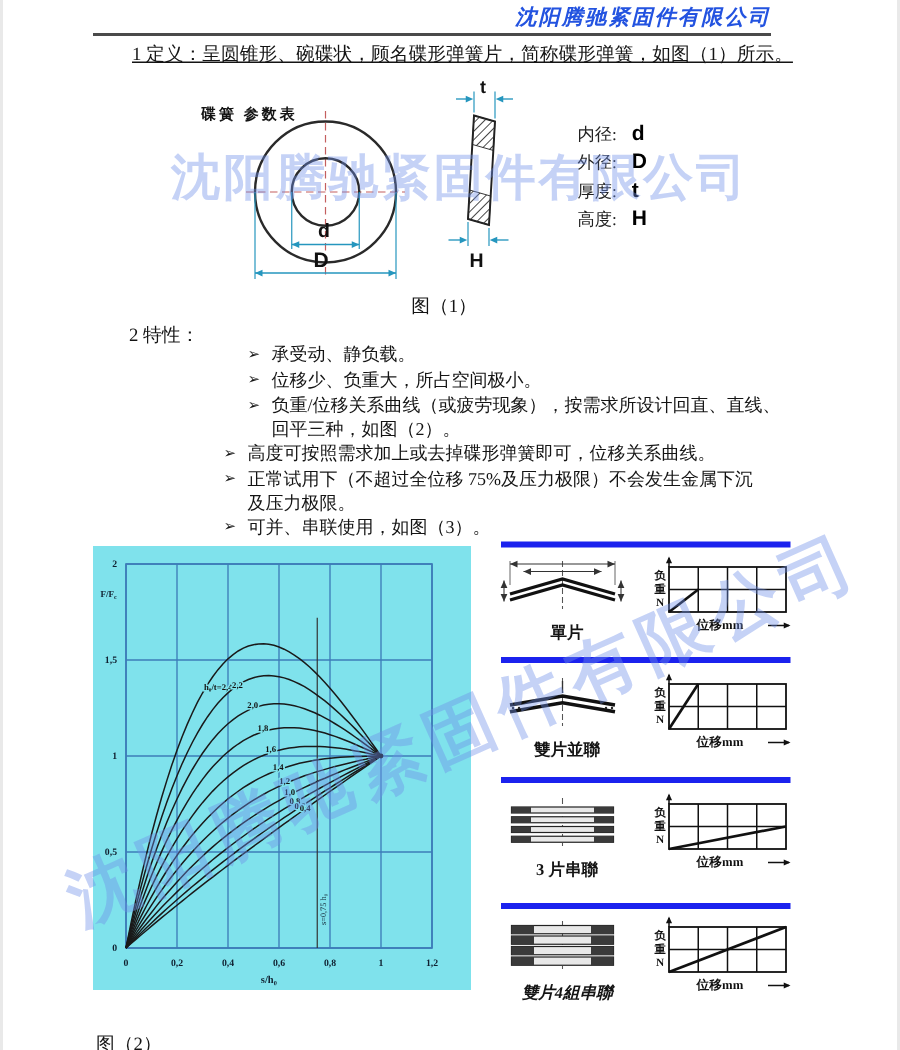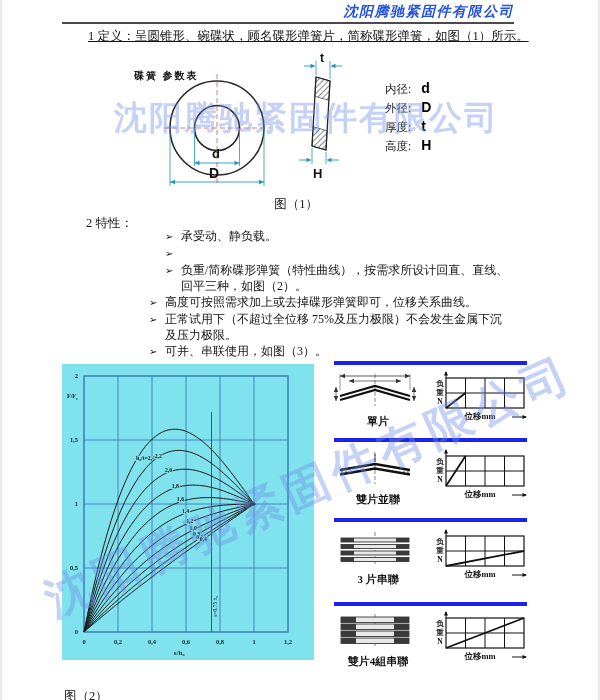--- a/index.html
+++ b/index.html
@@ -103,25 +103,28 @@
 
   <div id="bullets" class="abs">
       <div class="b-item ind1">
         <span class="b-mark">➢</span>
         <div>
           <div>承受动、静负载。</div>
         </div>
       </div>
       <div class="b-item ind1">
         <span class="b-mark">➢</span>
+        <div>
+          <div>位移少、负重大，所占空间极小。</div>
+        </div>
       </div>
       <div class="b-item ind1">
         <span class="b-mark">➢</span>
         <div>
-          <div>负重/简称碟形弹簧（特性曲线），按需求所设计回直、直线、</div>
+          <div>负重/位移关系曲线（或疲劳现象），按需求所设计回直、直线、</div>
           <div>回平三种，如图（2）。</div>
         </div>
       </div>
       <div class="b-item ind0">
         <span class="b-mark">➢</span>
         <div>
           <div>高度可按照需求加上或去掉碟形弹簧即可，位移关系曲线。</div>
         </div>
       </div>
       <div class="b-item ind0">
@@ -304,21 +307,21 @@
         <rect x="7" y="14" width="68" height="5.5" fill="#e8e8e8" stroke="#222" stroke-width="0.8"></rect>
         <rect x="7" y="14" width="15" height="5.5" fill="#3a3a3a"></rect>
         <rect x="60" y="14" width="15" height="5.5" fill="#3a3a3a"></rect>
         <rect x="7" y="21" width="68" height="5.5" fill="#e8e8e8" stroke="#222" stroke-width="0.8"></rect>
         <rect x="7" y="21" width="15" height="5.5" fill="#3a3a3a"></rect>
         <rect x="60" y="21" width="15" height="5.5" fill="#3a3a3a"></rect>
         <rect x="7" y="28" width="68" height="5.5" fill="#e8e8e8" stroke="#222" stroke-width="0.8"></rect>
         <rect x="7" y="28" width="15" height="5.5" fill="#3a3a3a"></rect>
         <rect x="60" y="28" width="15" height="5.5" fill="#3a3a3a"></rect>
       </svg>
-      <div class="f3-label" style="top: 298px;">雙片4組串聯</div>
+      <div class="f3-label" style="top: 298px; font-style: italic;">雙片4組串聯</div>
       <svg width="97" height="54" style="position: absolute; left: 100px; top: 254px;">
         <rect x="14" y="8" width="78" height="30" fill="none" stroke="#111" stroke-width="1.2"></rect>
         <line x1="33.5" y1="8" x2="33.5" y2="38" stroke="#111" stroke-width="1"></line>
         <line x1="53" y1="8" x2="53" y2="38" stroke="#111" stroke-width="1"></line>
         <line x1="72.5" y1="8" x2="72.5" y2="38" stroke="#111" stroke-width="1"></line>
         <line x1="14" y1="23" x2="92" y2="23" stroke="#111" stroke-width="1"></line>
         <line x1="14" y1="8" x2="14" y2="2" stroke="#111" stroke-width="1"></line>
         <polygon points="14,1 11.975,5.5 16.025,5.5" fill="#111"></polygon>
         <text x="8" y="16" font-size="7.5" fill="#111" font-family="&quot;Liberation Serif&quot;,&quot;DejaVu Serif&quot;,serif" text-anchor="middle" font-weight="bold">负</text>
         <text x="8" y="25" font-size="7.5" fill="#111" font-family="&quot;Liberation Serif&quot;,&quot;DejaVu Serif&quot;,serif" text-anchor="middle" font-weight="bold">重</text>

